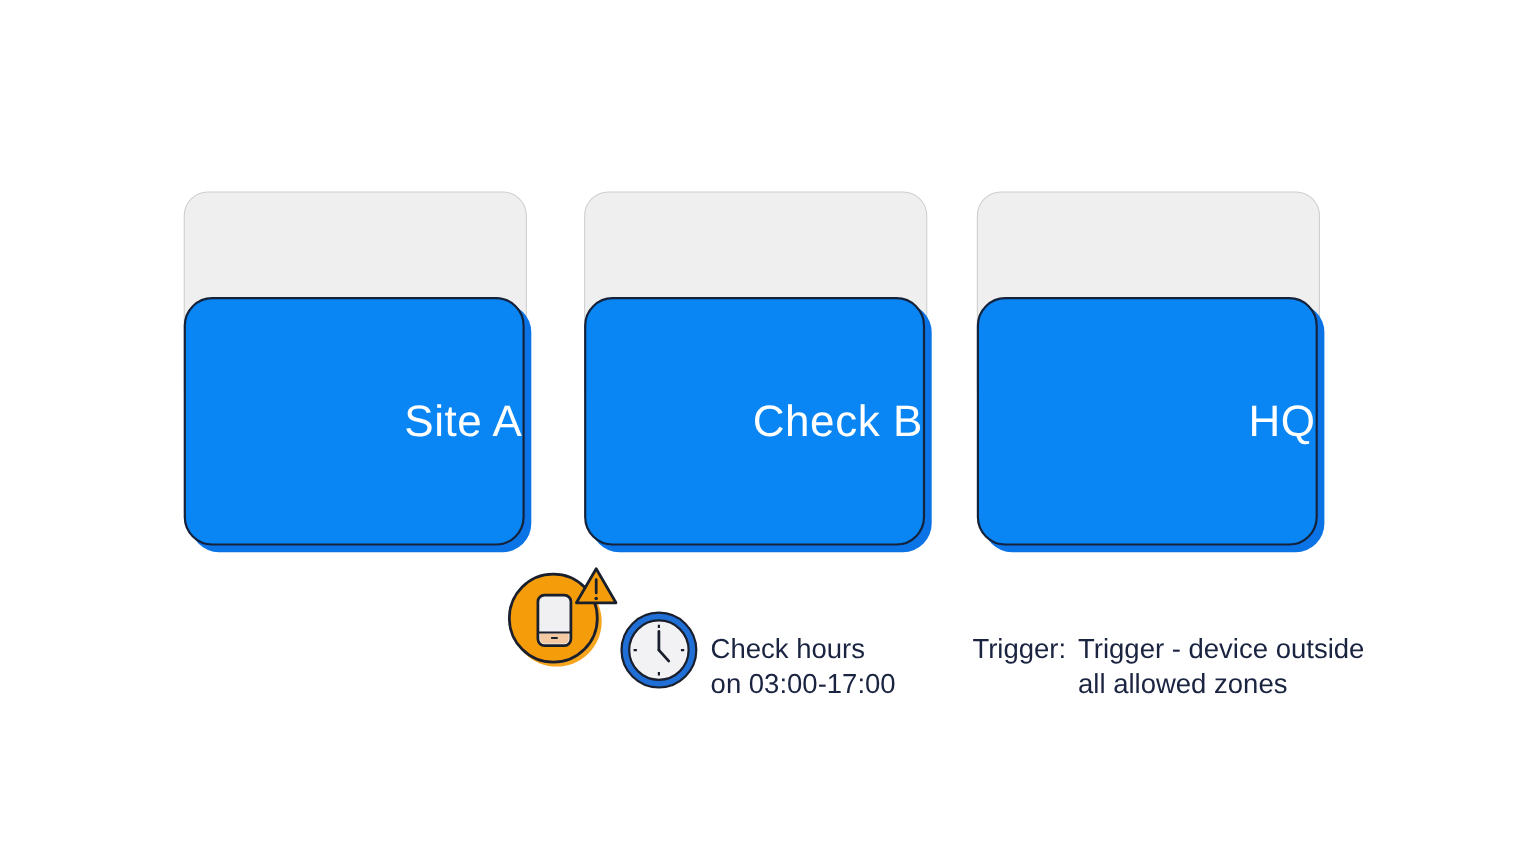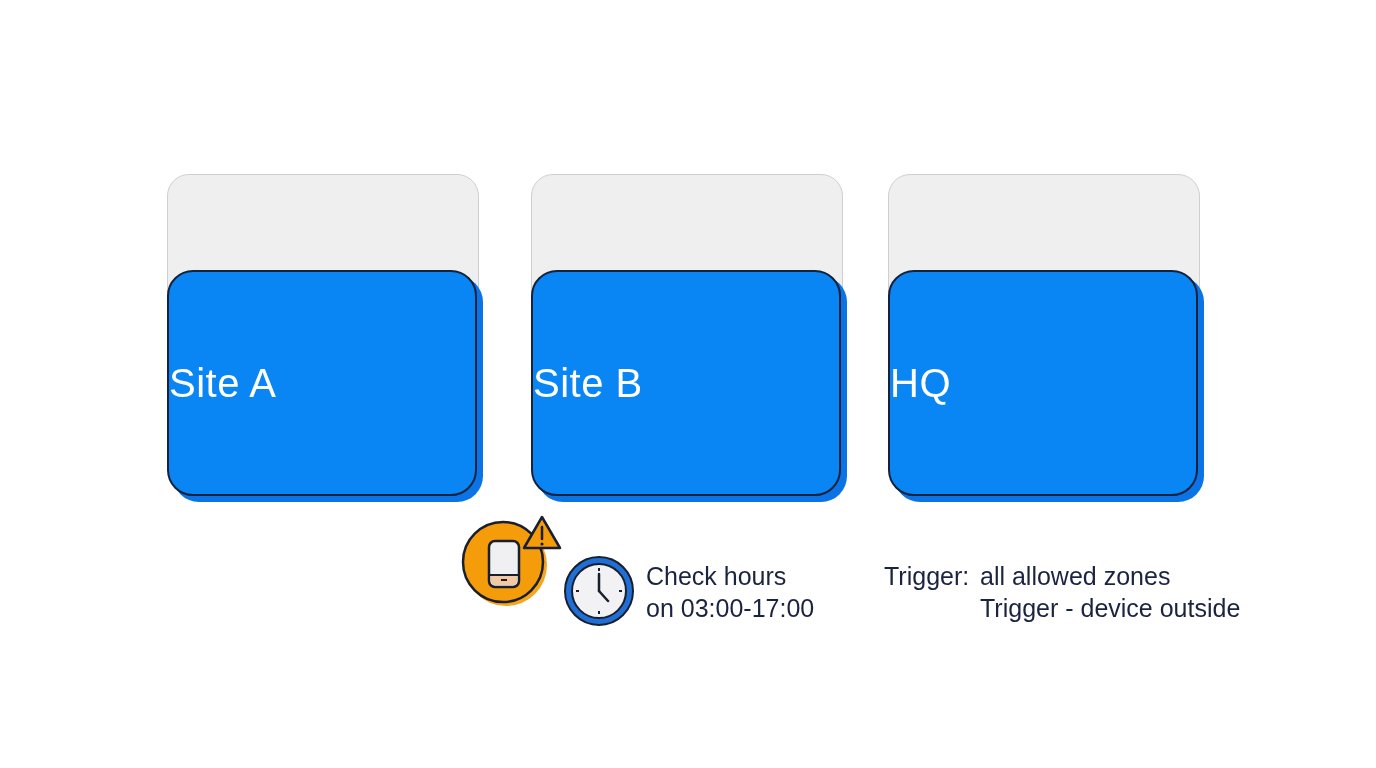--- a/index.html
+++ b/index.html
@@ -1,39 +1,39 @@
 <!DOCTYPE html>
 <html><head>
 <meta charset="utf-8">
 <style>
   html, body { margin:0; padding:0; }
   body { width:1376px; height:768px; background:#ffffff; position:relative; overflow:hidden; font-family:"Liberation Sans", sans-serif; }
   .card { position:absolute; width:312px; height:326px; }
   .card .back { position:absolute; left:0; top:0; width:310px; height:200px; background:#efefef; border:1.5px solid #cfcfcf; border-radius:22px; }
   .card .shadow { position:absolute; left:6px; top:102px; width:310px; height:226px; background:#0a74e6; border-radius:26px; }
-  .card .front { position:absolute; left:0; top:96px; width:310px; height:226px; background:#0986f3; border:2px solid #14223b; border-radius:26px; display:flex; align-items:center; justify-content:flex-start; box-sizing:border-box; }
+  .card .front { position:absolute; left:0; top:96px; width:310px; height:226px; background:#0986f3; border:2px solid #14223b; border-radius:26px; display:flex; align-items:center; justify-content:flex-end; box-sizing:border-box; }
   .card .label { color:#ffffff; font-size:40px; letter-spacing:0.5px; }
-  .text { position:absolute; color:#1a2340; font-size:25px; line-height:32px; }
+  .text { position:absolute; color:#1a2340; font-size:25px; line-height:32px;margin-top:14px; }
 </style>
 </head>
 <body>
 
 <div class="card" style="left:167px; top:174px;">
   <div class="back"></div>
   <div class="shadow"></div>
   <div class="front">
     <span class="label">Site A</span>
   </div>
 </div>
 
 <div class="card" style="left:531px; top:174px;">
   <div class="back"></div>
   <div class="shadow"></div>
   <div class="front">
-    <span class="label">Site B</span>
+    <span class="label">Check B</span>
   </div>
 </div>
 
 <div class="card" style="left:888px; top:174px;">
   <div class="back"></div>
   <div class="shadow"></div>
   <div class="front">
     <span class="label">HQ</span>
   </div>
 </div>
@@ -61,15 +61,15 @@
   <line x1="37" y1="37" x2="46" y2="47" stroke="#1a1f2e" stroke-width="2.5" stroke-linecap="round"></line>
 </svg>
 
 <div class="text" style="left:646px; top:560px;">
   <div>Check hours</div>
   <div>on 03:00-17:00</div>
 </div>
 
 <div class="text" style="left:884px; top:560px;">Trigger:</div>
 <div class="text" style="left:980px; top:560px;">
+  <div>Trigger - device outside</div>
   <div>all allowed zones</div>
-  <div>Trigger - device outside</div>
 </div>
 
 </body></html>

